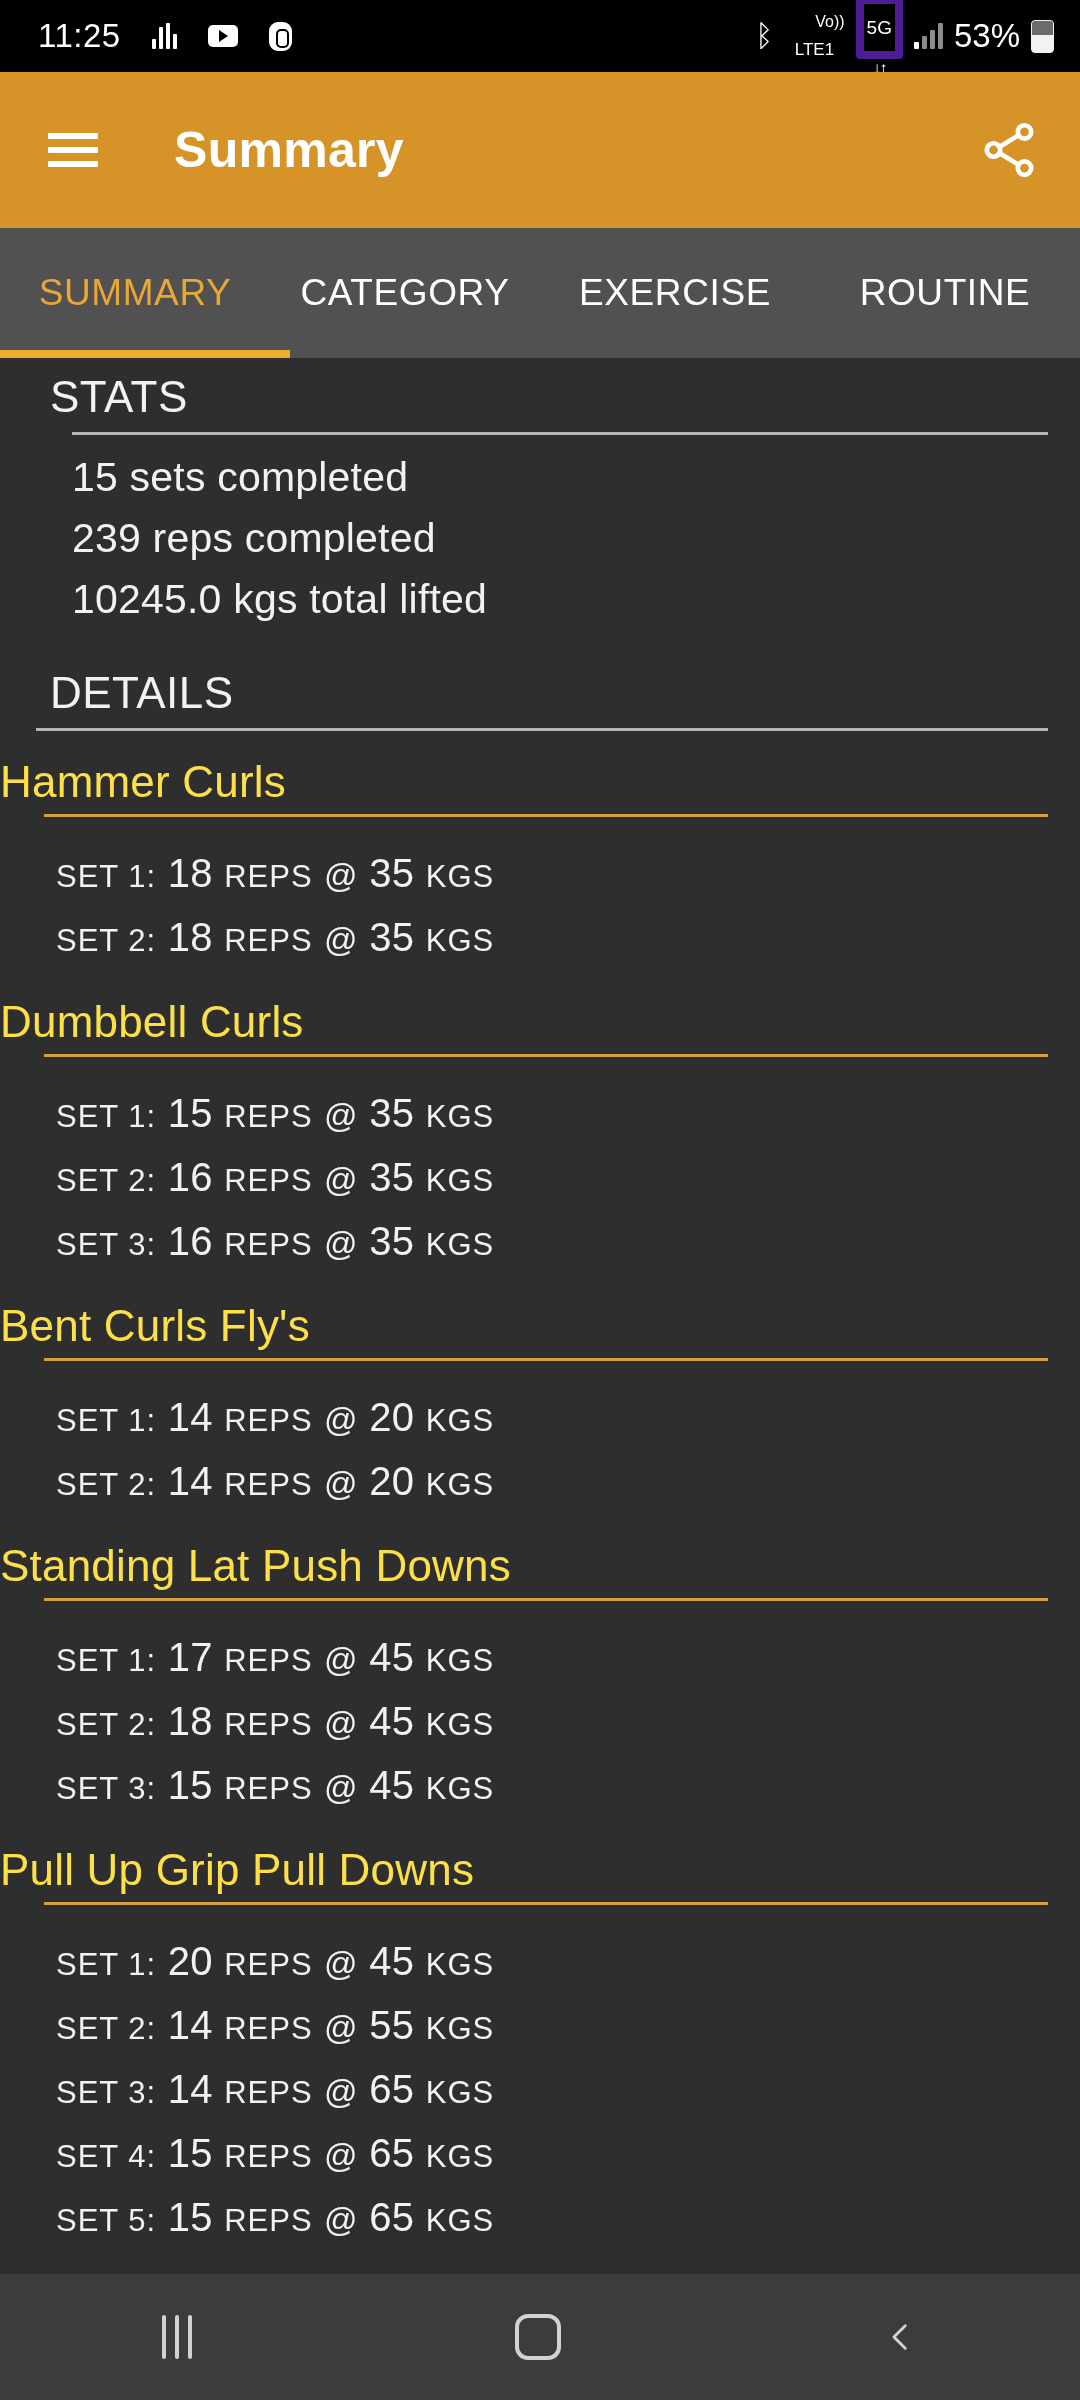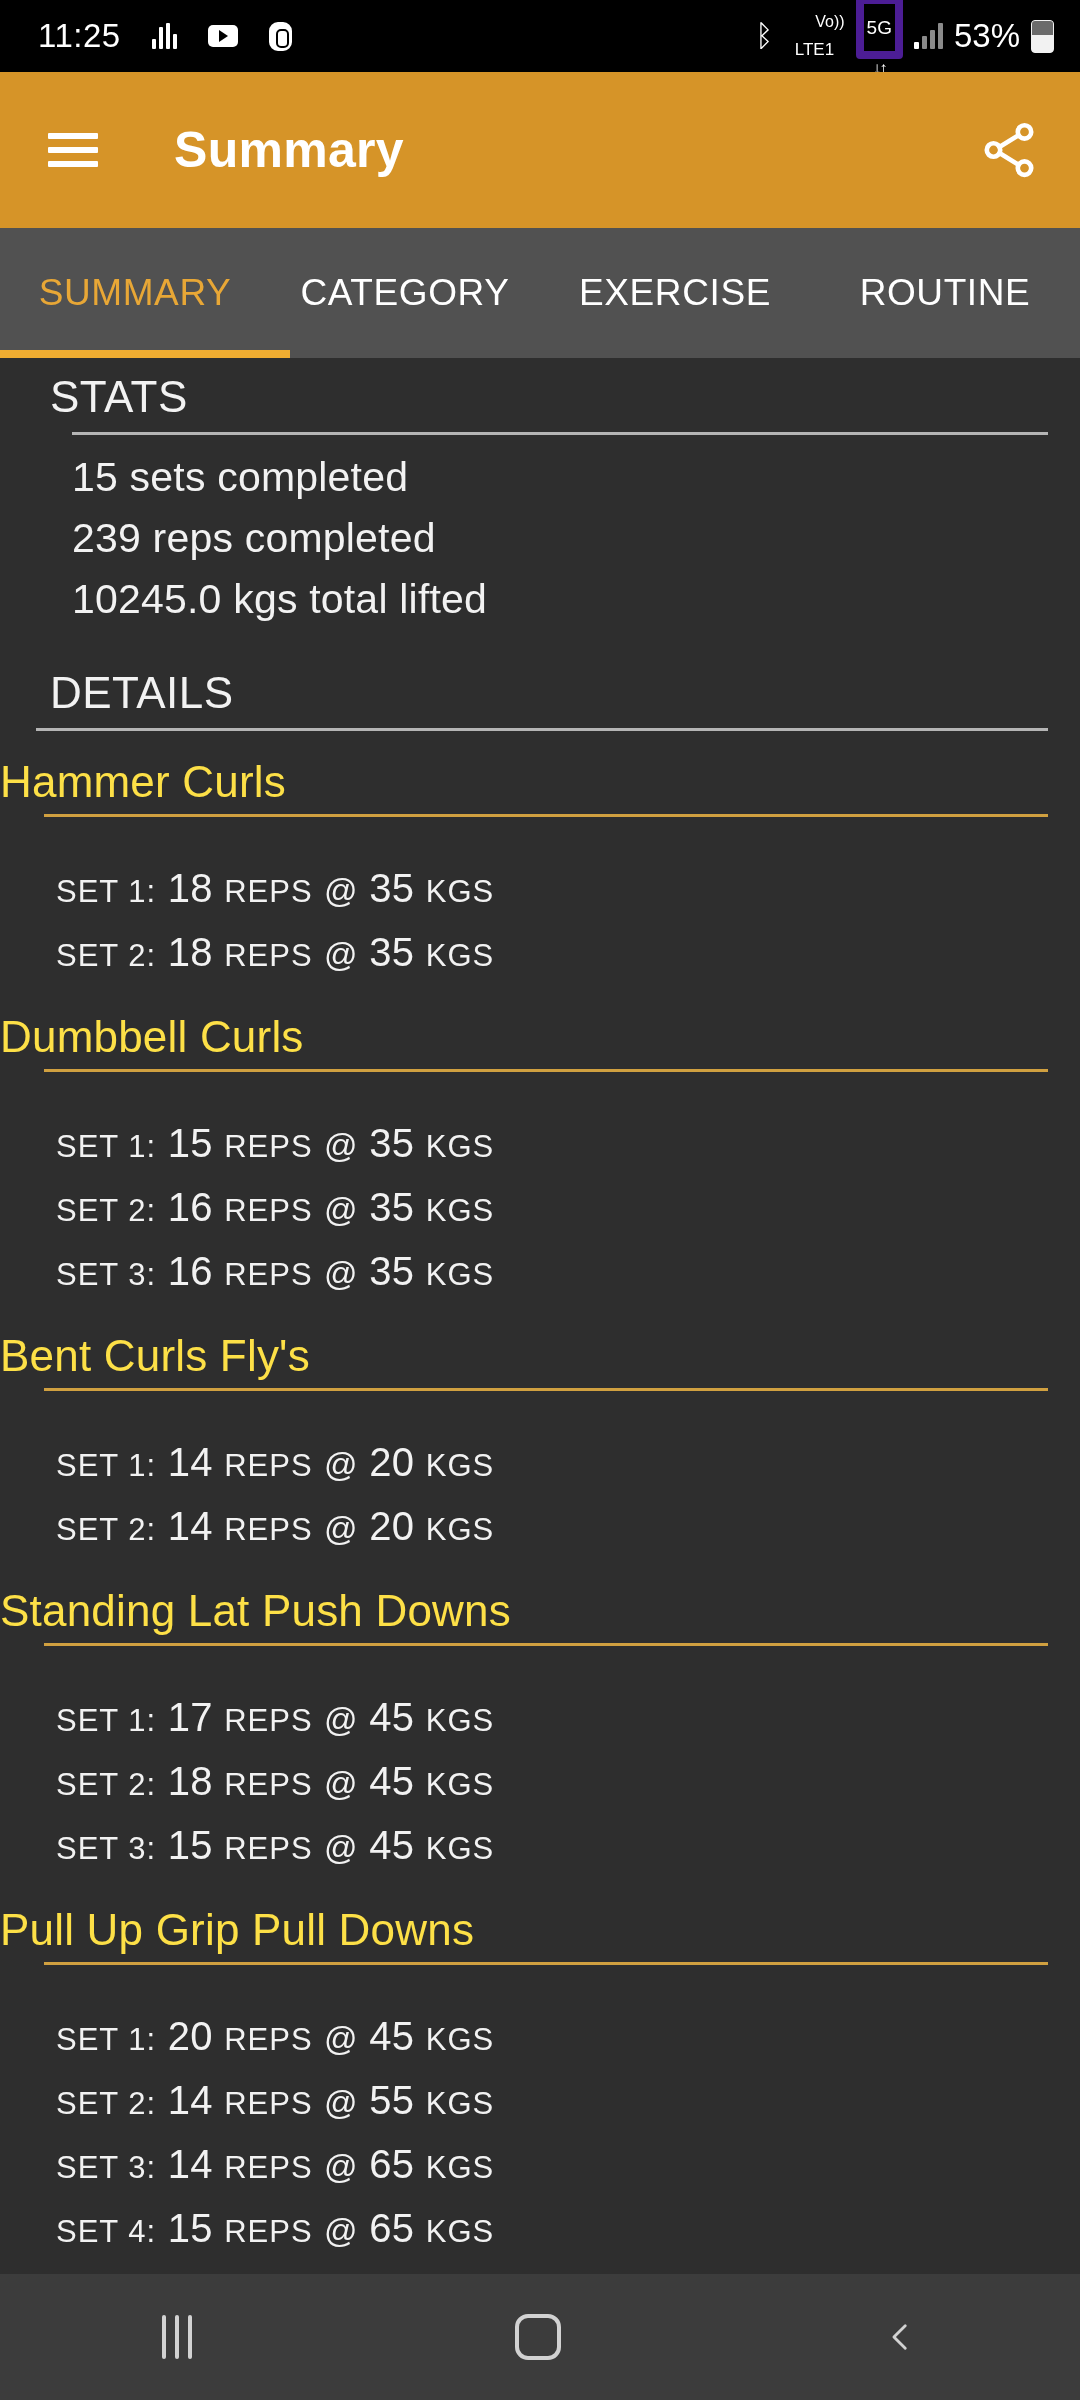--- a/index.html
+++ b/index.html
@@ -112,21 +112,21 @@
     color:#f2f2f2; font-size:41px; line-height:61px; letter-spacing:.2px;
   }
   .details-head { padding-top:38px; }
   .details-rule { margin:10px 32px 0 36px; }
 
   .exercise { padding-top:26px; }
   .ex-name {
     color:#fde047; font-size:44px; letter-spacing:.2px; 
   }
   .ex-rule { height:3px; background:#d0a040; margin:7px 32px 0 44px; }
-  .sets { padding:26px 0 0 56px;margin-top:15px; }
+  .sets { padding:26px 0 0 56px; }
   .set-line {
     color:#f2f2f2; line-height:60px; white-space:nowrap;
     font-size:40px; letter-spacing:.3px;
   }
   .set-line .lbl { font-size:31px; letter-spacing:1px; }
   .set-line .num { font-size:40px; }
   .set-line .unit { font-size:31px; letter-spacing:1px; }
   .set-line .at { font-size:33px; }
 
   

